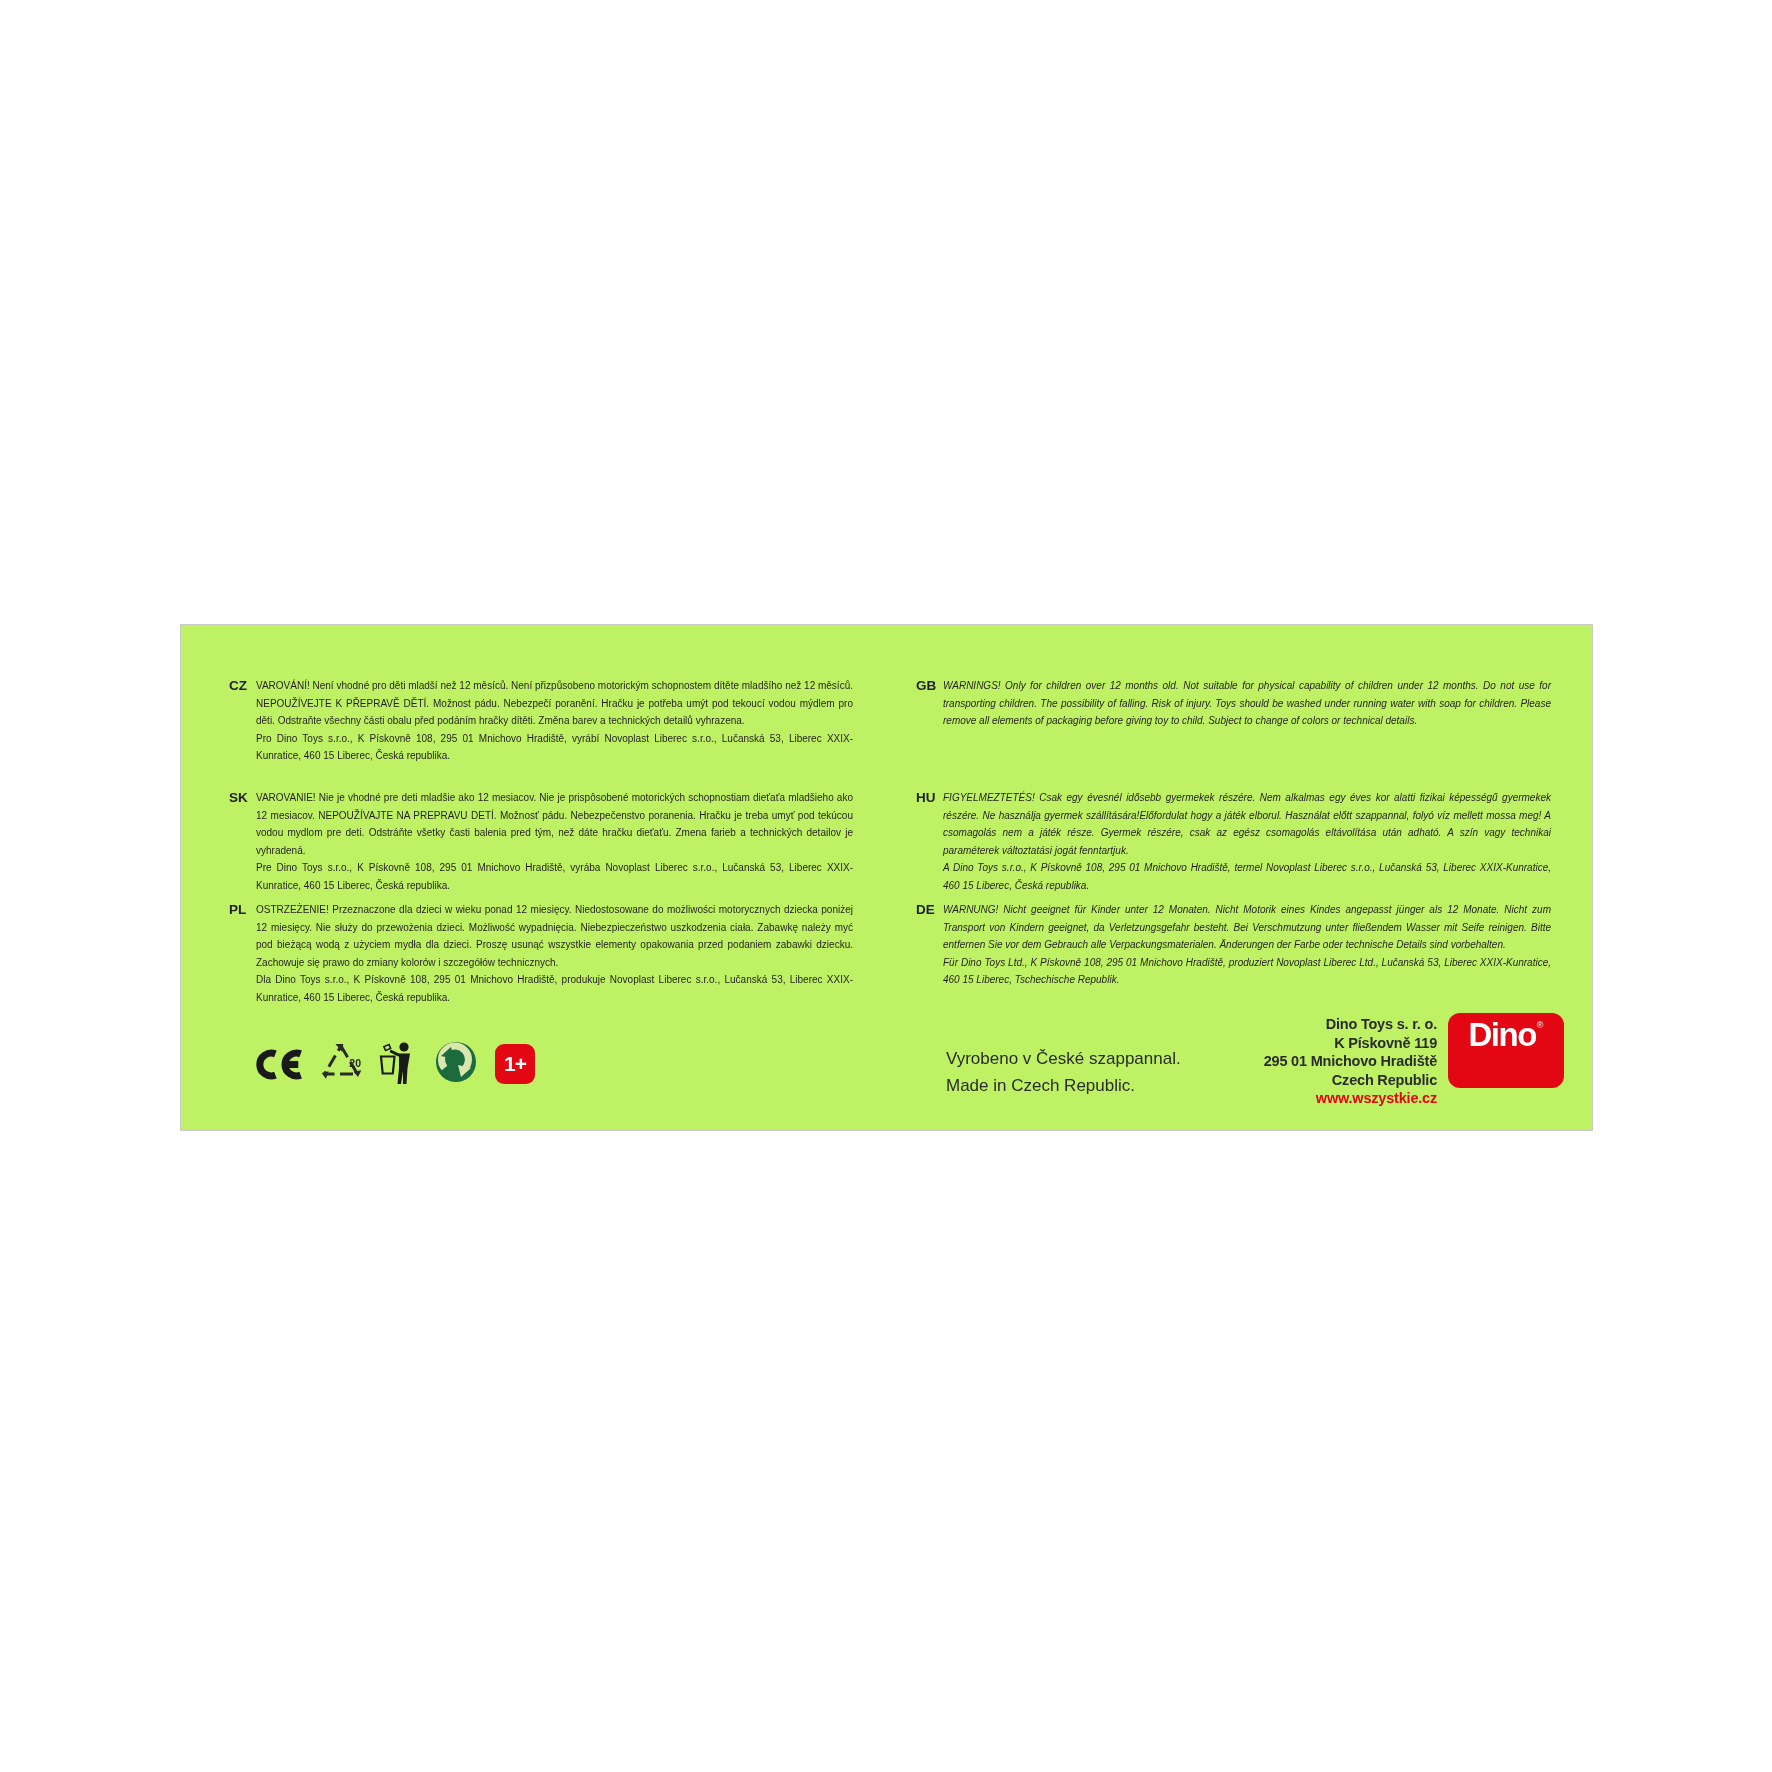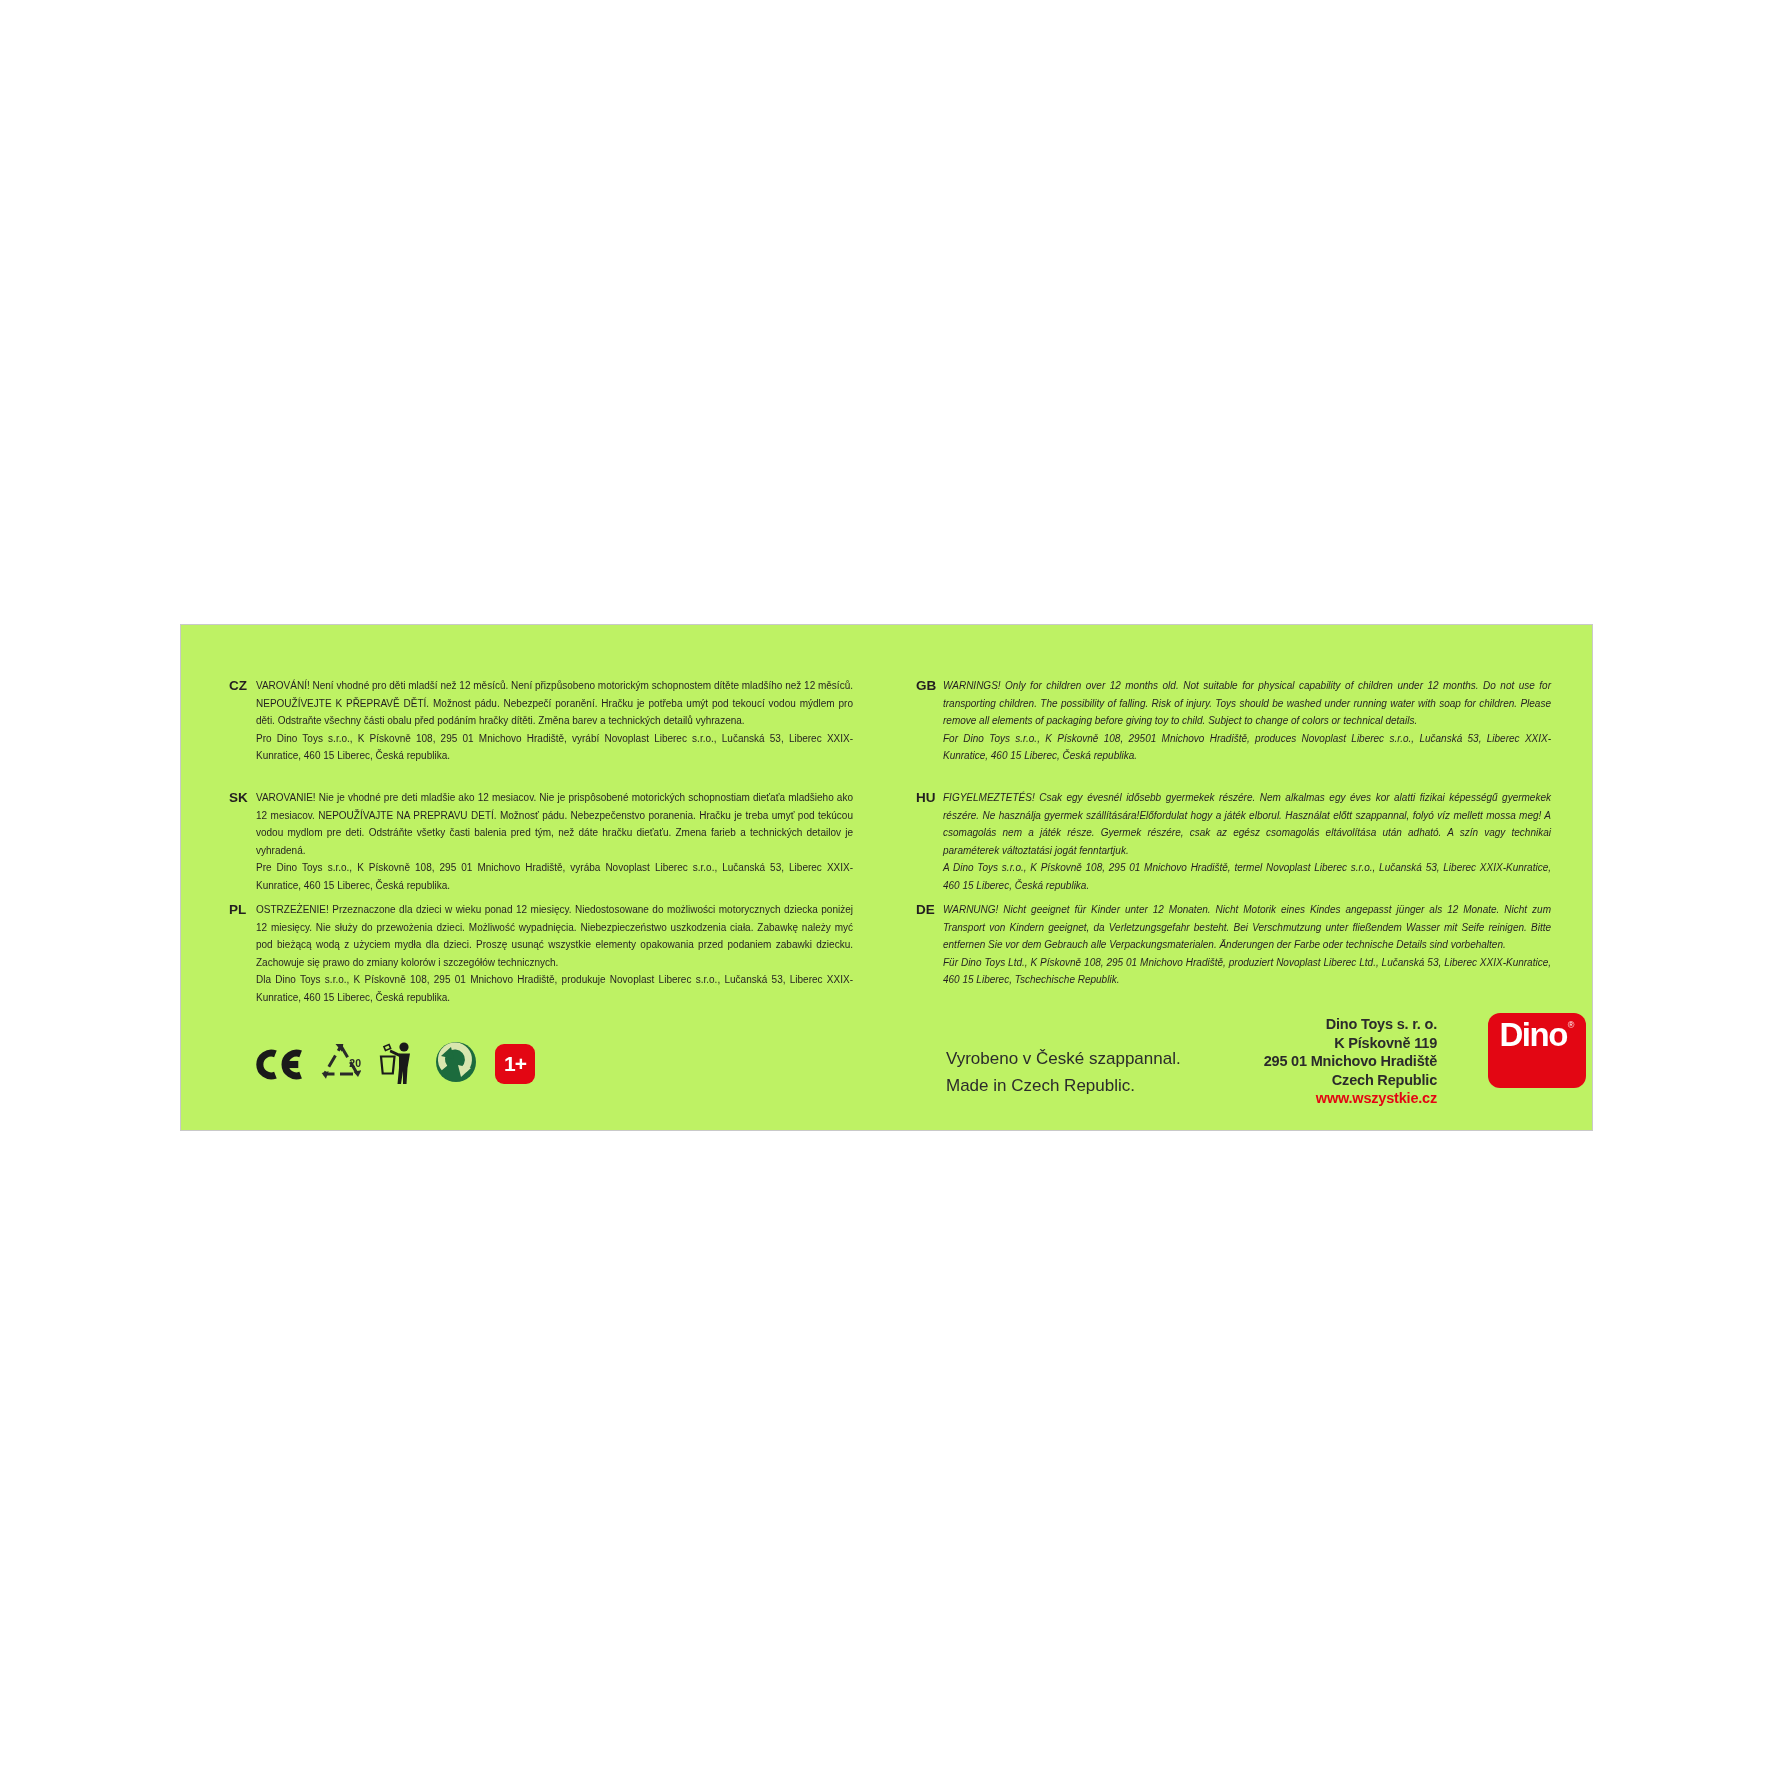--- a/index.html
+++ b/index.html
@@ -20,22 +20,22 @@
   .recycle-num{position:absolute;left:0;top:15px;width:40px;text-align:right;
                font-size:10.5px;font-weight:bold;color:#2a2a2a;}
   .age-badge{position:absolute;left:314px;top:419px;width:40px;height:40px;background:#e30613;
              border-radius:9px;color:#fff;font-weight:bold;font-size:21px;line-height:40px;
              text-align:center;letter-spacing:-1px;}
   
   .made-in{position:absolute;left:765px;top:420px;font-size:17px;line-height:27px;color:#2b2b2b;}
   .address{position:absolute;left:1030px;top:390px;width:226px;text-align:right;
            font-size:14.5px;line-height:18.5px;font-weight:bold;color:#2b2b2b;letter-spacing:-0.2px;}
   .address .url{color:#e30613;}
-  .dino-logo{position:absolute;left:1267px;top:388px;width:98px;height:75px;background:#e30613;
-             border-radius:12px;text-align:center;margin-left:40px;}
+  .dino-logo{position:absolute;left:1267px;top:388px;width:116px;height:75px;background:#e30613;
+             border-radius:12px;text-align:center;}
   .dino-logo .word{color:#fff;font-weight:bold;font-size:33px;letter-spacing:-1.5px;
                    line-height:44px;display:inline-block;}
   .dino-logo sup{color:#fff;font-size:9px;vertical-align:18px;margin-left:1px;}
 </style>
 </head>
 <body>
 
 <div class="page">
   <div class="panel">
 
@@ -61,21 +61,20 @@
           <div>Dla Dino Toys s.r.o., K Pískovně 108, 295 01 Mnichovo Hradiště, produkuje Novoplast Liberec s.r.o., Lučanská 53, Liberec XXIX-Kunratice, 460 15 Liberec, Česká republika.</div>
         </div>
       </div>
     </div>
 
     <div class="col col-right">
       <div class="section">
         <span class="code">GB</span>
         <div class="txt">
           <div>WARNINGS! Only for children over 12 months old. Not suitable for physical capability of children under 12 months. Do not use for transporting children. The possibility of falling. Risk of injury. Toys should be washed under running water with soap for children. Please remove all elements of packaging before giving toy to child. Subject to change of colors or technical details.</div>
-          <div>For Dino Toys s.r.o., K Pískovně 108, 29501 Mnichovo Hradiště, produces Novoplast Liberec s.r.o., Lučanská 53, Liberec XXIX-Kunratice, 460 15 Liberec, Česká republika.</div>
         </div>
       </div>
       <div class="section">
         <span class="code">HU</span>
         <div class="txt">
           <div>FIGYELMEZTETÉS! Csak egy évesnél idősebb gyermekek részére. Nem alkalmas egy éves kor alatti fizikai képességű gyermekek részére. Ne használja gyermek szállítására!Előfordulat hogy a játék elborul. Használat előtt szappannal, folyó víz mellett mossa meg! A csomagolás nem a játék része. Gyermek részére, csak az egész csomagolás eltávolítása után adható. A szín vagy technikai paraméterek változtatási jogát fenntartjuk.</div>
           <div>A Dino Toys s.r.o., K Pískovně 108, 295 01 Mnichovo Hradiště, termel Novoplast Liberec s.r.o., Lučanská 53, Liberec XXIX-Kunratice, 460 15 Liberec, Česká republika.</div>
         </div>
       </div>
       <div class="section">

